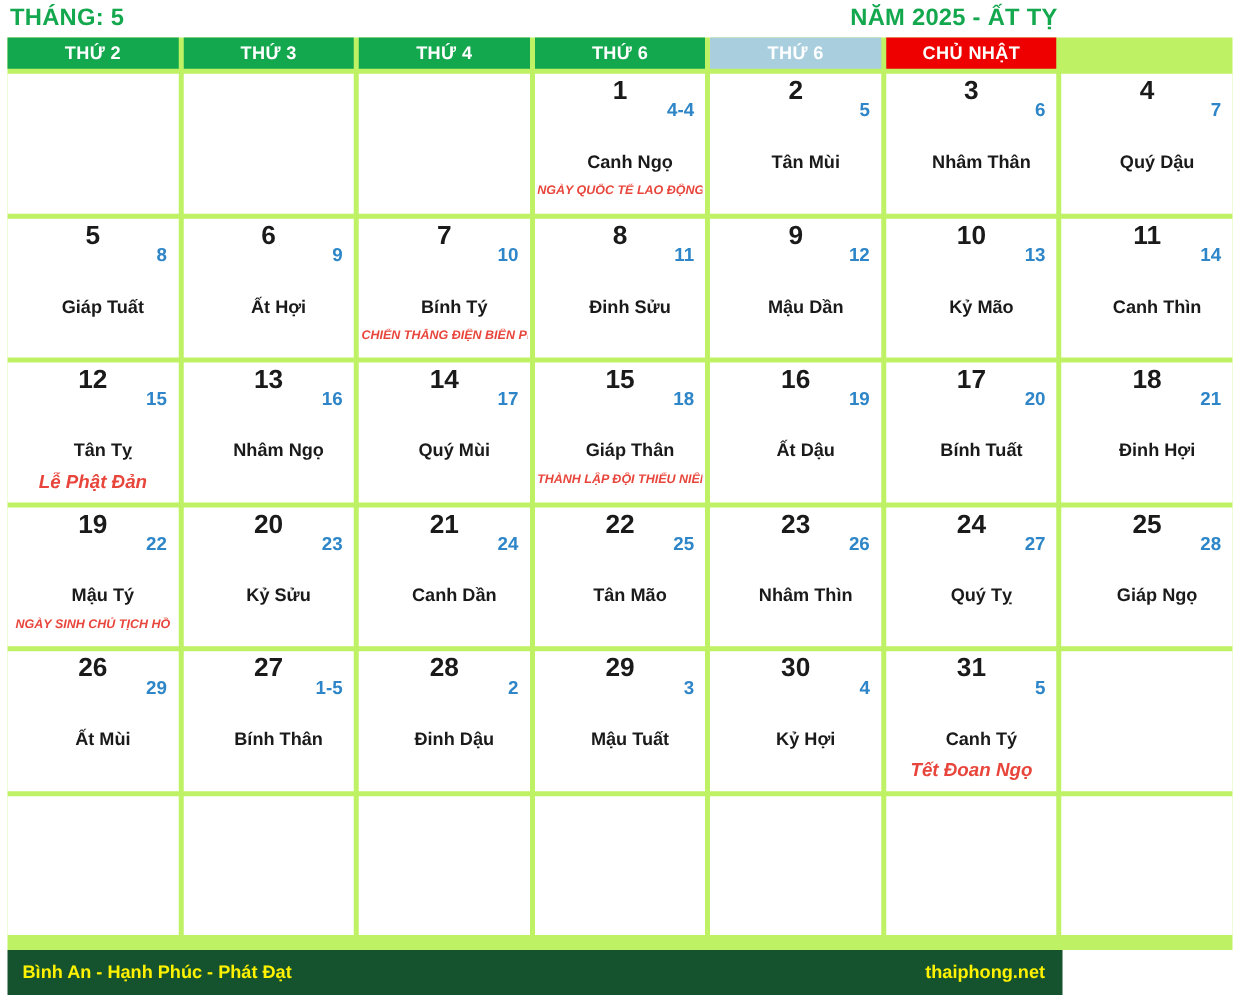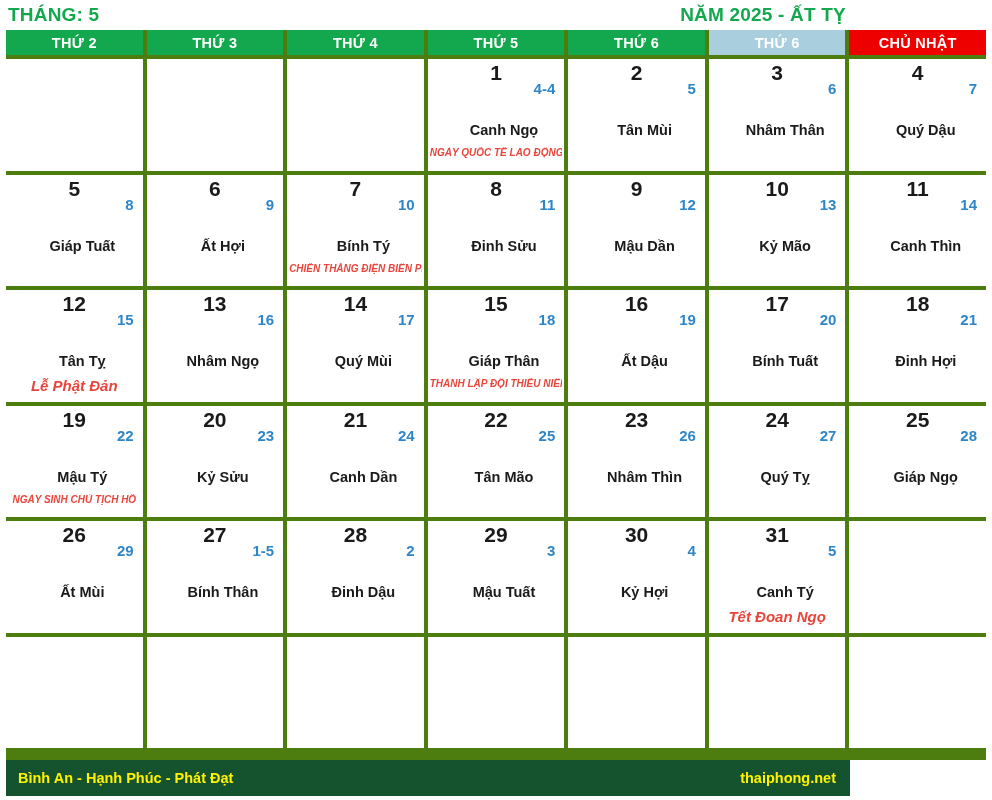--- a/index.html
+++ b/index.html
@@ -34,21 +34,21 @@
     font-size: 19px;
     font-weight: bold;
     letter-spacing: 0.2px;
     white-space: nowrap;
   }
 
   
   .cal {
     position: relative;
     margin: 0 6px;
-    background: #4d7c0f;
+    background: #bef264;
     padding: 0;
     box-sizing: border-box;
     width: 980px;
     height: 730px;
   }
 
   .weekhead {
     display: grid;
     grid-template-columns: repeat(7, 1fr);
     gap: 4px;
@@ -162,21 +162,20 @@
     <div class="title-left">THÁNG: 5</div>
     <div class="title-right">NĂM 2025 - ẤT TỴ</div>
   </div>
 
   <div class="cal">
 
     <div class="weekhead" id="weekhead">
         <div class="wh-cell">THỨ 2</div>
         <div class="wh-cell">THỨ 3</div>
         <div class="wh-cell">THỨ 4</div>
-        <div class="wh-cell">THỨ 5</div>
         <div class="wh-cell">THỨ 6</div>
         <div class="wh-cell sat">THỨ 6</div>
         <div class="wh-cell sun">CHỦ NHẬT</div>
       </div>
 
     <div class="grid" id="grid">
         <div class="cell empty">
           <div class="solar"></div>
           <div class="lunar"></div>
           <div class="canchi"></div>

